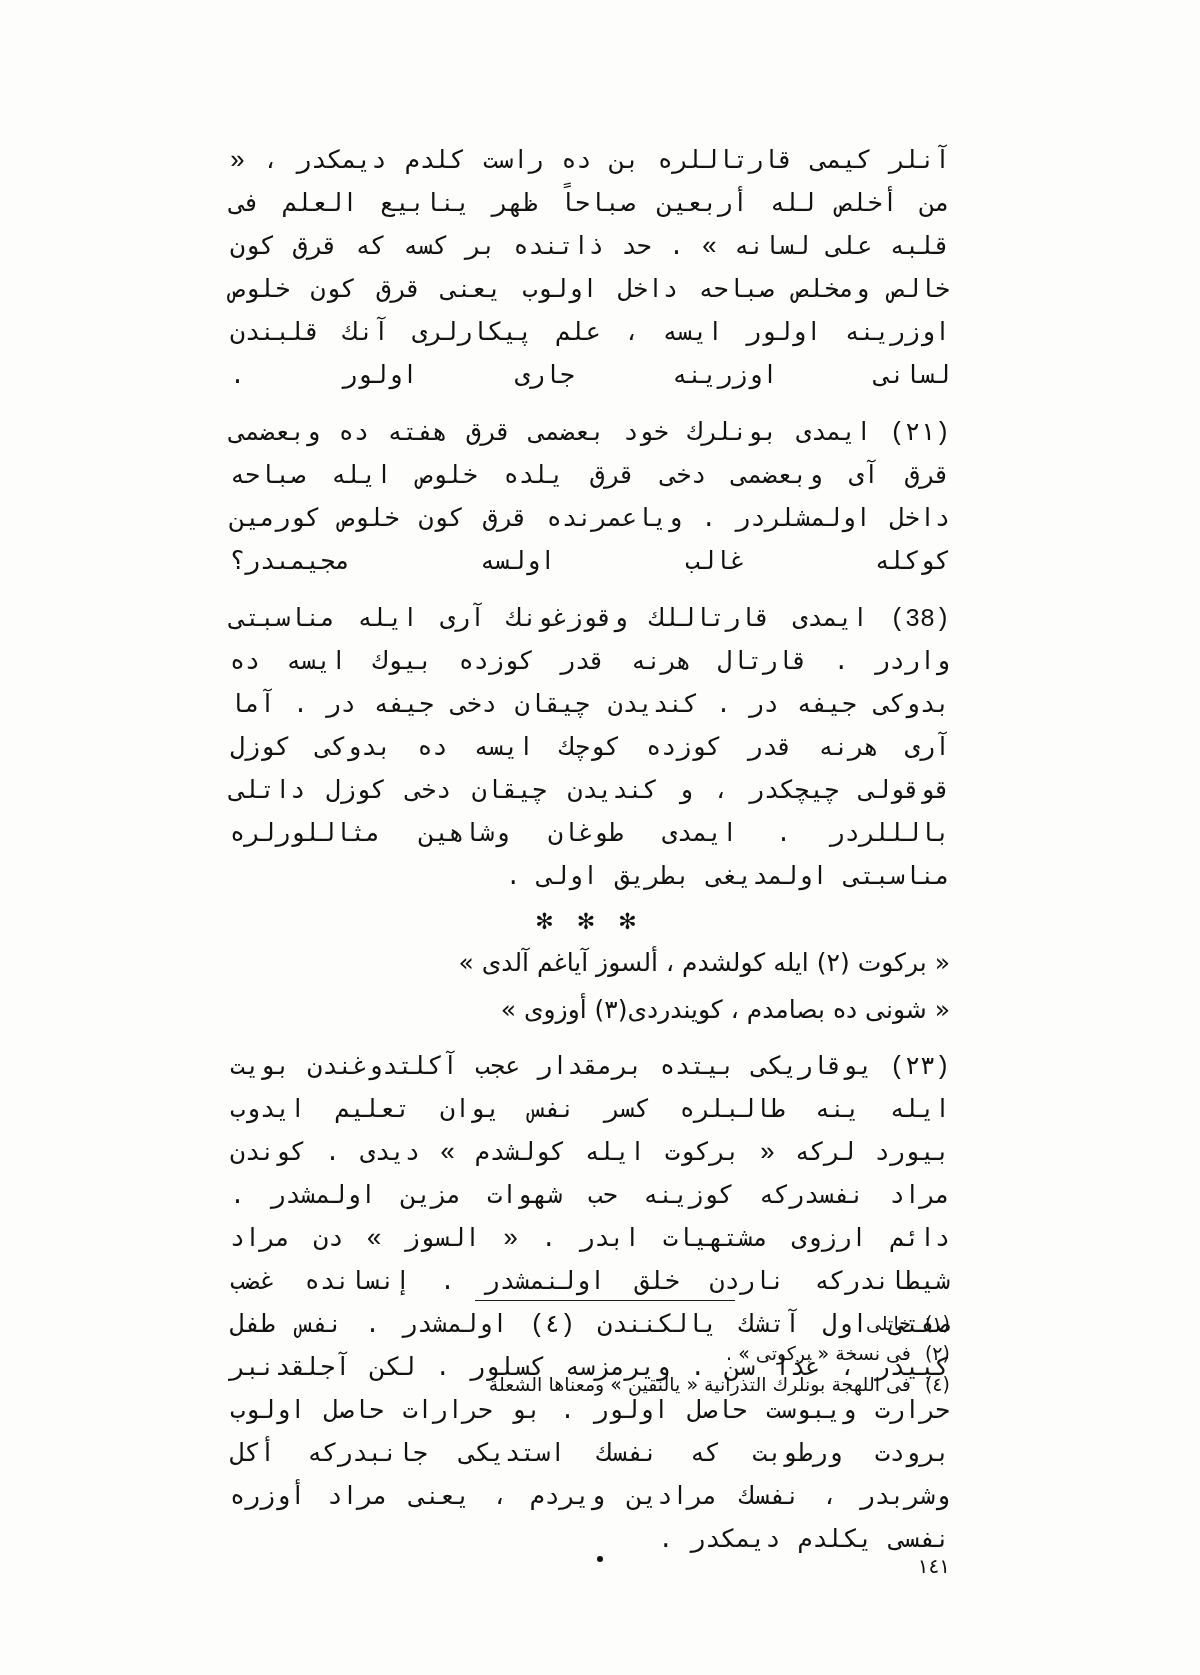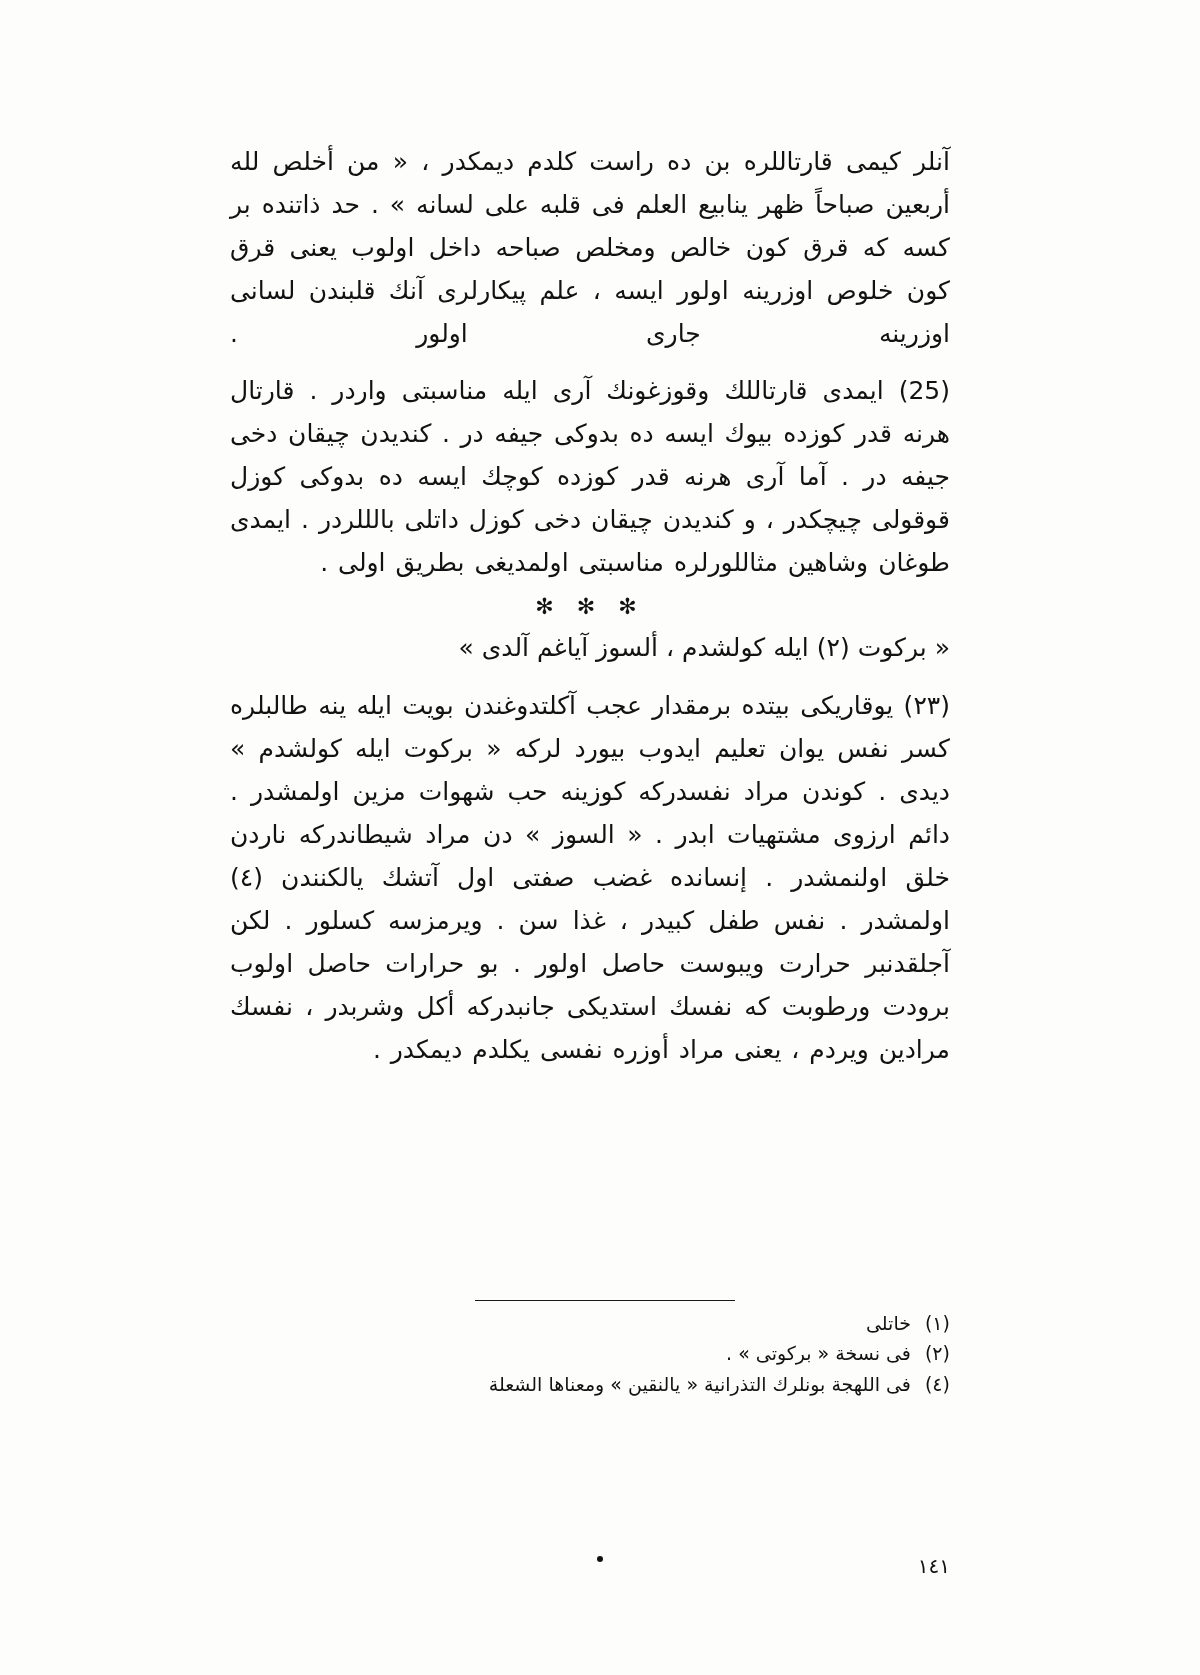--- a/index.html
+++ b/index.html
@@ -25,20 +25,21 @@
   }
   .para {
     direction: rtl;
     text-align: justify;
     text-align-last: justify;
     font-size: 25px;
     line-height: 1.72;
     margin: 0 0 6px 0;
     letter-spacing: 0.2px;
     word-spacing: 2px;
+    font-family: Liberation Mono, monospace;
   }
   .para.last-right {
     text-align-last: right;
   }
   .para.indent {
     margin-top: 14px;
   }
   .stars {
     text-align: center;
     font-size: 22px;
@@ -96,26 +97,28 @@
 </style>
 </head>
 <body>
 
 <div class="page">
 
   <div class="content">
 
     <p class="para">آنلر كيمى قارتاللره بن ده راست كلدم ديمكدر ، « من أخلص لله أربعين صباحاً ظهر ينابيع العلم فى قلبه على لسانه » . حد ذاتنده بر كسه كه قرق كون خالص ومخلص صباحه داخل اولوب يعنى قرق كون خلوص اوزرينه اولور ايسه ، علم پيكارلرى آنك قلبندن لسانى اوزرينه جارى اولور .</p>
 
+    <p class="para indent">(٢١) ايمدى بونلرك خود بعضمى قرق هفته ده وبعضمى قرق آى وبعضمى دخى قرق يلده خلوص ايله صباحه داخل اولمشلردر . وياعمرنده قرق كون خلوص كورمين كوكله غالب اولسه مجيمىدر؟</p>
 
-    <p class="para indent last-right">(25) ايمدى قارتاللك وقوزغونك آرى ايله مناسبتى واردر . قارتال هرنه قدر كوزده بيوك ايسه ده بدوكى جيفه در . كنديدن چيقان دخى جيفه در . آما آرى هرنه قدر كوزده كوچك ايسه ده بدوكى كوزل قوقولى چيچكدر ، و كنديدن چيقان دخى كوزل داتلى بالللردر . ايمدى طوغان وشاهين مثاللورلره مناسبتى اولمديغى بطريق اولى .</p>
+    <p class="para indent last-right">(38) ايمدى قارتاللك وقوزغونك آرى ايله مناسبتى واردر . قارتال هرنه قدر كوزده بيوك ايسه ده بدوكى جيفه در . كنديدن چيقان دخى جيفه در . آما آرى هرنه قدر كوزده كوچك ايسه ده بدوكى كوزل قوقولى چيچكدر ، و كنديدن چيقان دخى كوزل داتلى بالللردر . ايمدى طوغان وشاهين مثاللورلره مناسبتى اولمديغى بطريق اولى .</p>
 
     <div class="stars">✻ ✻ ✻</div>
 
     <div class="verse">« بركوت (٢) ايله كولشدم ، ألسوز آياغم آلدى »</div>
+    <div class="verse">« شونى ده بصامدم ، كويندردى(٣) أوزوى »</div>
 
     <p class="para indent last-right">(٢٣) يوقاريكى بيتده برمقدار عجب آكلتدوغندن بويت ايله ينه طالبلره كسر نفس يوان تعليم ايدوب بيورد لركه « بركوت ايله كولشدم » ديدى . كوندن مراد نفسدركه كوزينه حب شهوات مزين اولمشدر . دائم ارزوى مشتهيات ابدر . « السوز » دن مراد شيطاندركه ناردن خلق اولنمشدر . إنسانده غضب صفتى اول آتشك يالكنندن (٤) اولمشدر . نفس طفل كبيدر ، غذا سن . ويرمزسه كسلور . لكن آجلقدنبر حرارت ويبوست حاصل اولور . بو حرارات حاصل اولوب برودت ورطوبت كه نفسك استديكى جانبدركه أكل وشربدر ، نفسك مرادين ويردم ، يعنى مراد أوزره نفسى يكلدم ديمكدر .</p>
 
   </div>
 
   <div class="footnotes">
     <hr class="fn-rule">
     <p class="fn">
       <span class="marker">(١)</span><span>خاتلى</span>
     </p>

